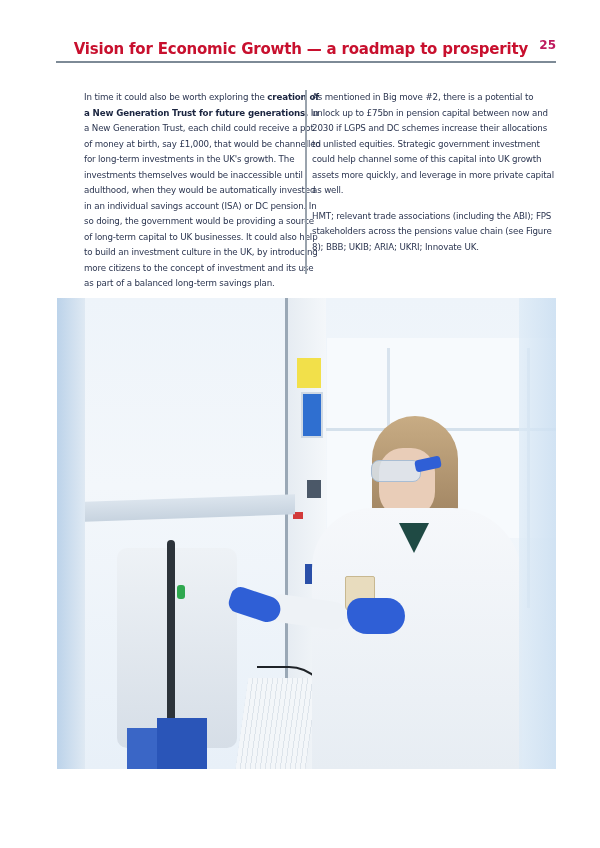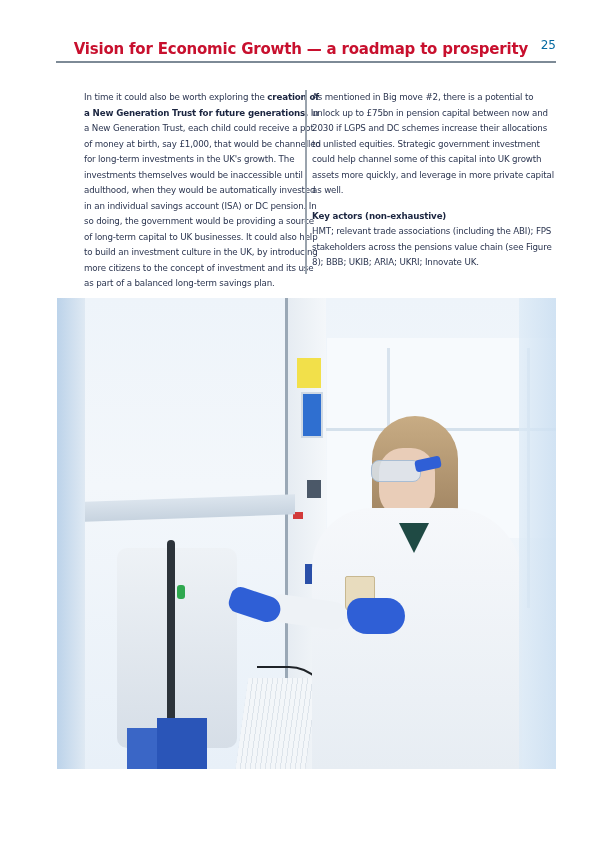--- a/index.html
+++ b/index.html
@@ -1,20 +1,20 @@
 <!DOCTYPE html>
 <html><head>
 <meta charset="utf-8">
 <style>
   html, body { margin:0; padding:0; }
   body { width:600px; height:848px; background:#ffffff; position:relative; overflow:hidden;
          font-family:"DejaVu Sans", sans-serif; color:#1f2a44; }
   .header { position:absolute; left:56px; right:44px; top:38px; height:24px; }
   .header-title { position:absolute; right:28px; top:2px; font-size:15px; font-weight:bold; color:#c8102e; letter-spacing:-0.2px; }
-  .header-page { position:absolute; right:0; top:0; font-size:12px; font-weight:normal; color:#0369a1;text-align:right; }
+  .header-page { position:absolute; right:0; top:0; font-size:12px; font-weight:bold; color:#be185d;text-align:right; }
   .header-rule { position:absolute; left:56px; width:500px; top:61px; height:2px; background:#7d8a96; }
 
   .col { position:absolute; top:90px; font-size:8.7px; line-height:15.5px; color:#2b3550; letter-spacing:-0.15px; }
   .col-left { left:57px; width:240px;margin-left:27px; }
   .col-right { left:312px; width:246px; }
   .divider { position:absolute; left:305px; top:90px; width:1.5px; height:184px; background:#9aa3ad; }
   .col b, .sub-head { font-weight:bold; color:#1b2540; }
   .sub-head { display:block; }
   .gap { height:10px; }
 
@@ -33,21 +33,20 @@
 
 <div class="col col-left">
   <span>In time it could also be worth exploring the </span><b>creation of a New Generation Trust for future generations.</b><span> In a New Generation Trust, each child could receive a pot of money at birth, say £1,000, that would be channelled for long-term investments in the UK's growth. The investments themselves would be inaccessible until adulthood, when they would be automatically invested in an individual savings account (ISA) or DC pension. In so doing, the government would be providing a source of long-term capital to UK businesses. It could also help to build an investment culture in the UK, by introducing more citizens to the concept of investment and its use as part of a balanced long-term savings plan.</span>
 </div>
 
 <div class="divider"></div>
 
 <div class="col col-right">
   <span>As mentioned in Big move #2, there is a potential to unlock up to £75bn in pension capital between now and 2030 if LGPS and DC schemes increase their allocations to unlisted equities. Strategic government investment could help channel some of this capital into UK growth assets more quickly, and leverage in more private capital as well.</span>
   <div class="gap"></div>
-  <span class="sub-head">Key actors (non-exhaustive)</span>
   <span>HMT; relevant trade associations (including the ABI); FPS stakeholders across the pensions value chain (see Figure 8); BBB; UKIB; ARIA; UKRI; Innovate UK.</span>
 </div>
 
 <div class="photo">
 
   <div class="shape" style="left:0;top:0;width:28px;height:471px;background:linear-gradient(90deg,#bcd3ea,#dfe9f3);"></div>
 
   <div class="shape" style="left:270px;top:40px;width:229px;height:200px;background:#f7fafd;"></div>
   <div class="shape" style="left:330px;top:50px;width:3px;height:260px;background:#d8e3ee;"></div>
   <div class="shape" style="left:470px;top:50px;width:3px;height:260px;background:#d8e3ee;"></div>

